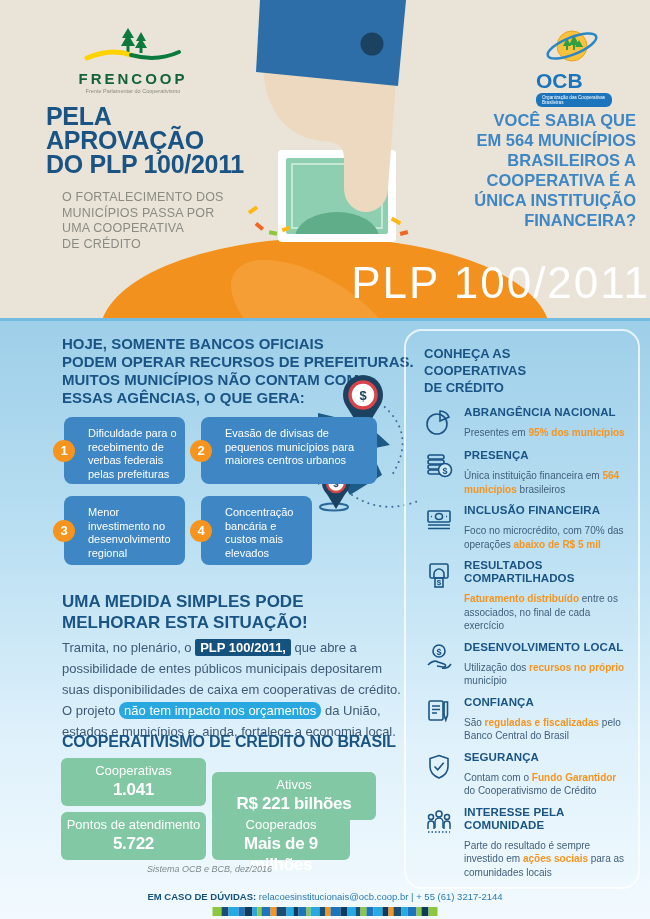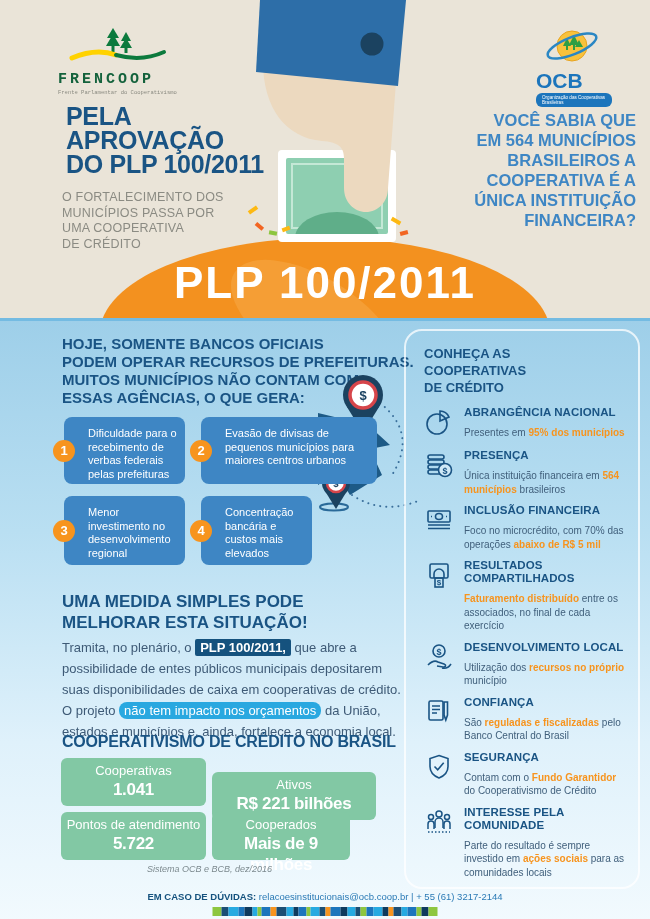--- a/index.html
+++ b/index.html
@@ -6,33 +6,33 @@
   body{font-family:"Liberation Sans", sans-serif;}
   .page{position:relative;width:650px;height:919px;overflow:hidden;background:#eae4d8;}
 
   
   .hero{position:absolute;left:0;top:0;width:650px;height:318px;background:#eae4d8;overflow:hidden;}
   .dome{position:absolute;left:100px;top:238px;width:450px;height:190px;border-radius:50%;
         background:#f3911f;overflow:hidden;}
   .dome-hl{position:absolute;left:120px;top:40px;width:190px;height:90px;border-radius:50%;
         background:#f6a947;opacity:.55;transform:rotate(32deg);}
   .hero-svg{position:absolute;left:0;top:0;}
-  .banner{position:absolute;left:0;top:258px;width:650px;text-align:center;color:#fff;
-          font-size:44px;font-weight:bold;letter-spacing:2px;}
-
-  .frencoop{position:absolute;left:58px;top:24px;width:150px;text-align:left;font-family:Liberation Mono, monospace;}
+  .banner{position:absolute;left:0;top:258px;width:650px;text-align:right;color:#fff;
+          font-size:44px;font-weight:normal;letter-spacing:2px;}
+
+  .frencoop{position:absolute;left:58px;top:24px;width:150px;text-align:center;}
   .frencoop-name{font-size:15px;font-weight:bold;letter-spacing:3px;color:#14623c;margin-top:-2px;}
   .frencoop-tag{font-size:5.5px;color:#8a8a80;margin-top:1px;}
 
   .ocb{position:absolute;left:536px;top:24px;width:76px;text-align:left;}
   .ocb-name{font-size:21px;font-weight:bold;color:#1c75bc;line-height:18px;margin-top:-2px;}
   .ocb-badge{display:inline-block;background:#1c75bc;color:#fff;font-size:4.6px;line-height:5.4px;
              padding:2px 6px;border-radius:6px;margin-top:2px;}
 
-  .left-title{position:absolute;left:66px;top:104px;color:#1a5484;font-size:25px;font-weight:bold;
+  .left-title{position:absolute;left:46px;top:104px;color:#1a5484;font-size:25px;font-weight:bold;
               line-height:24px;letter-spacing:-0.3px;}
   .left-sub{position:absolute;left:62px;top:190px;color:#8b8b83;font-size:12.5px;line-height:15.5px;
             letter-spacing:.2px;}
   .right-title{position:absolute;right:14px;top:110px;text-align:right;color:#3e86c4;
                font-size:16.5px;font-weight:bold;line-height:20px;}
 
   
   .main{position:absolute;left:0;top:318px;width:650px;height:601px;
         background:linear-gradient(180deg,#9ecfe9 0%,#b9dff2 35%,#dff1fb 70%,#f2fafe 100%);
         border-top:3px solid #74bbe2;}

